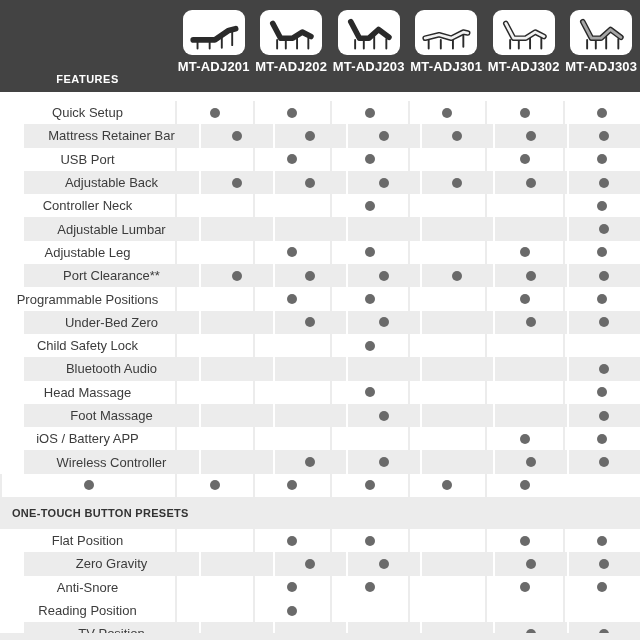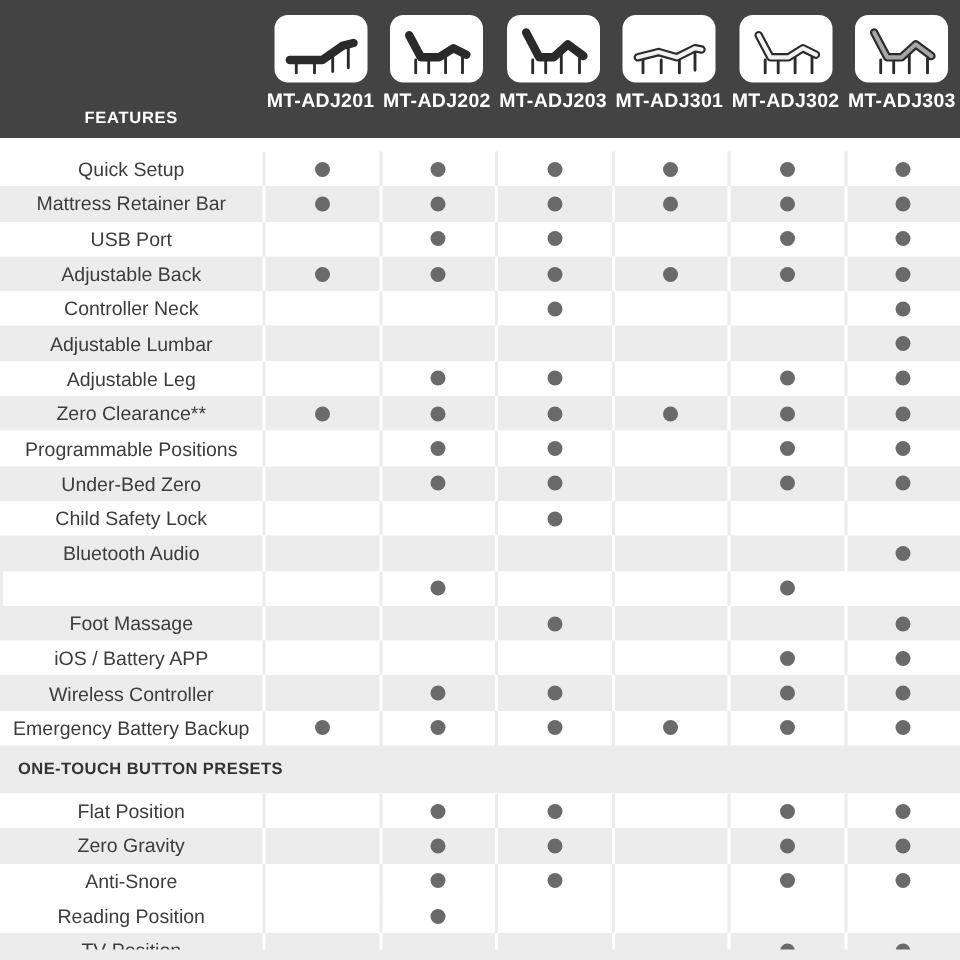--- a/index.html
+++ b/index.html
@@ -13,21 +13,21 @@
   .hdr-feat{display:flex;align-items:flex-end;justify-content:center;padding-bottom:7px;}
   .hdr-feat span{color:#fff;font-size:11px;font-weight:bold;letter-spacing:.5px;}
   .hdr-prod{display:flex;flex-direction:column;align-items:center;justify-content:flex-start;padding-top:10px;}
   .card{width:62px;height:45px;background:#fff;border-radius:9px;display:flex;align-items:center;justify-content:center;}
   .card svg{display:block;}
   .model{margin-top:4px;color:#fff;font-size:13px;font-weight:bold;letter-spacing:.2px;white-space:nowrap;}
   
   .gap{height:9px;background:#fff;}
   .row{height:23.3px;align-items:center;}
   .row.white{background:#ffffff;}
-  .row.gray{background:#ececec;}
+  .row.gray{background:#ececec;margin-left:24px;}
   .feat-cell{display:flex;align-items:center;justify-content:center;height:100%;
     font-size:13px;color:#3c3c3c;white-space:nowrap;}
   .dot-cell{display:flex;align-items:center;justify-content:center;height:100%;border-left:2px solid transparent;}
   .row.white .dot-cell{border-left-color:#ececec;}
   .row.gray  .dot-cell{border-left-color:#ffffff;}
   .dot{width:10px;height:10px;border-radius:50%;background:#6a6a6a;}
   .band{height:32px;background:#ececec;display:flex;align-items:center;padding-left:12px;}
   .band span{font-size:11px;font-weight:bold;color:#333;letter-spacing:.3px;}
   .bottom-strip{position:absolute;left:0;right:0;bottom:0;height:7px;background:#ececec;}
 </style>
@@ -230,21 +230,21 @@
         <div class="dot-cell"></div>
         <div class="dot-cell">
           <span class="dot"></span>
         </div>
         <div class="dot-cell">
           <span class="dot"></span>
         </div>
       </div>
 
   <div class="row grid-row gray">
-    <div class="feat-cell">Zero Clearance**</div>
+    <div class="feat-cell">Port Clearance**</div>
   <div class="dot-cell">
           <span class="dot"></span>
         </div>
         <div class="dot-cell">
           <span class="dot"></span>
         </div>
         <div class="dot-cell">
           <span class="dot"></span>
         </div>
         <div class="dot-cell">
@@ -312,20 +312,21 @@
         <div class="dot-cell"></div>
         <div class="dot-cell"></div>
         <div class="dot-cell"></div>
         <div class="dot-cell"></div>
         <div class="dot-cell">
           <span class="dot"></span>
         </div>
       </div>
 
   <div class="row grid-row white">
+    <div class="feat-cell">Head Massage</div>
   <div class="dot-cell"></div>
         <div class="dot-cell"></div>
         <div class="dot-cell">
           <span class="dot"></span>
         </div>
         <div class="dot-cell"></div>
         <div class="dot-cell"></div>
         <div class="dot-cell">
           <span class="dot"></span>
         </div>
@@ -371,21 +372,20 @@
         <div class="dot-cell"></div>
         <div class="dot-cell">
           <span class="dot"></span>
         </div>
         <div class="dot-cell">
           <span class="dot"></span>
         </div>
       </div>
 
   <div class="row grid-row white">
-    <div class="feat-cell">Emergency Battery Backup</div>
   <div class="dot-cell">
           <span class="dot"></span>
         </div>
         <div class="dot-cell">
           <span class="dot"></span>
         </div>
         <div class="dot-cell">
           <span class="dot"></span>
         </div>
         <div class="dot-cell">

